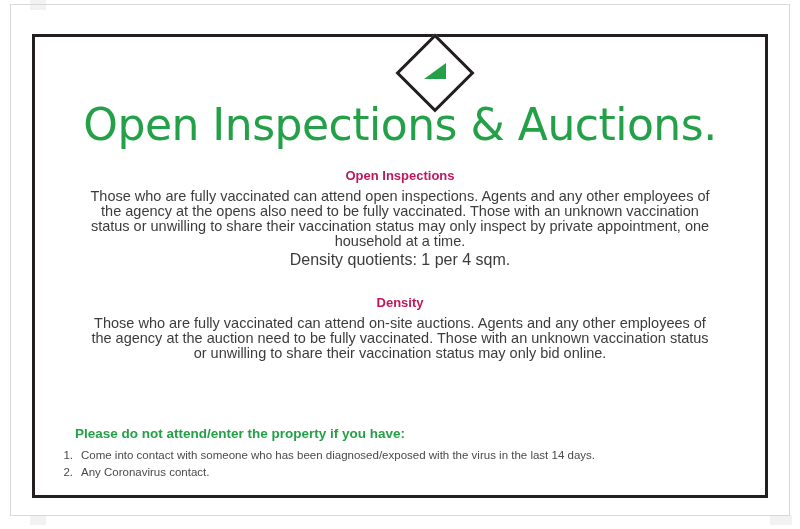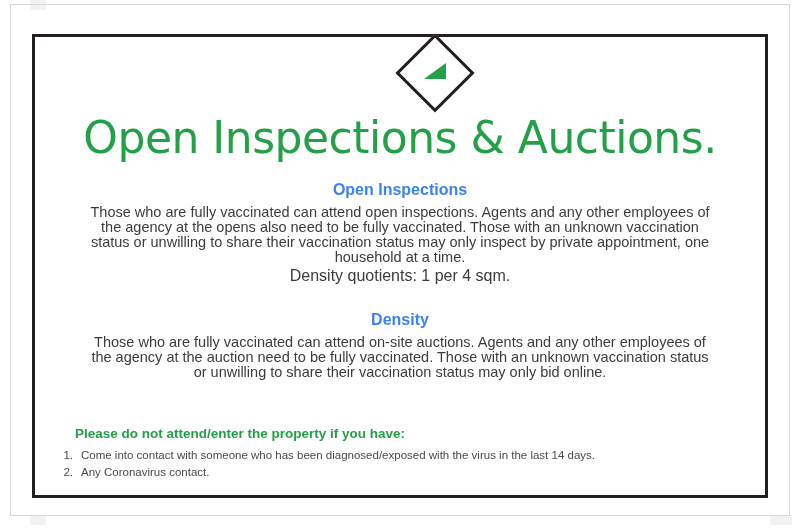--- a/index.html
+++ b/index.html
@@ -62,42 +62,42 @@
     left: 50%;
     top: 50%;
     transform: translate(-50%, -50%) rotate(-45deg);
     width: 30px;
     height: 30px;
   }
 
   .content {
     position: absolute;
     left: 0;
-    top: 13px;
+    top: 0;
     width: 100%;
     height: 100%;
     box-sizing: border-box;
     padding: 40px 36px 8px 36px;
   }
 
   .title {
     text-align: center;
     color: #24a148;
     font-size: 44px;
     font-weight: 400;
     letter-spacing: -0.5px;
     margin: 22px 0 18px 0;
     font-family: "DejaVu Sans", sans-serif;
   }
 
   .section-heading {
     text-align: center;
-    font-size: 16px;
+    font-size: 13px;
     font-weight: bold;
-    color: #3b82f6;
+    color: #be185d;
     margin: 6px 0 6px 0;
   }
 
   .body-text {
     text-align: center;
     font-size: 14.5px;
     line-height: 15px;
     color: #3c3c3c;
     margin: 0 14px;
   }

